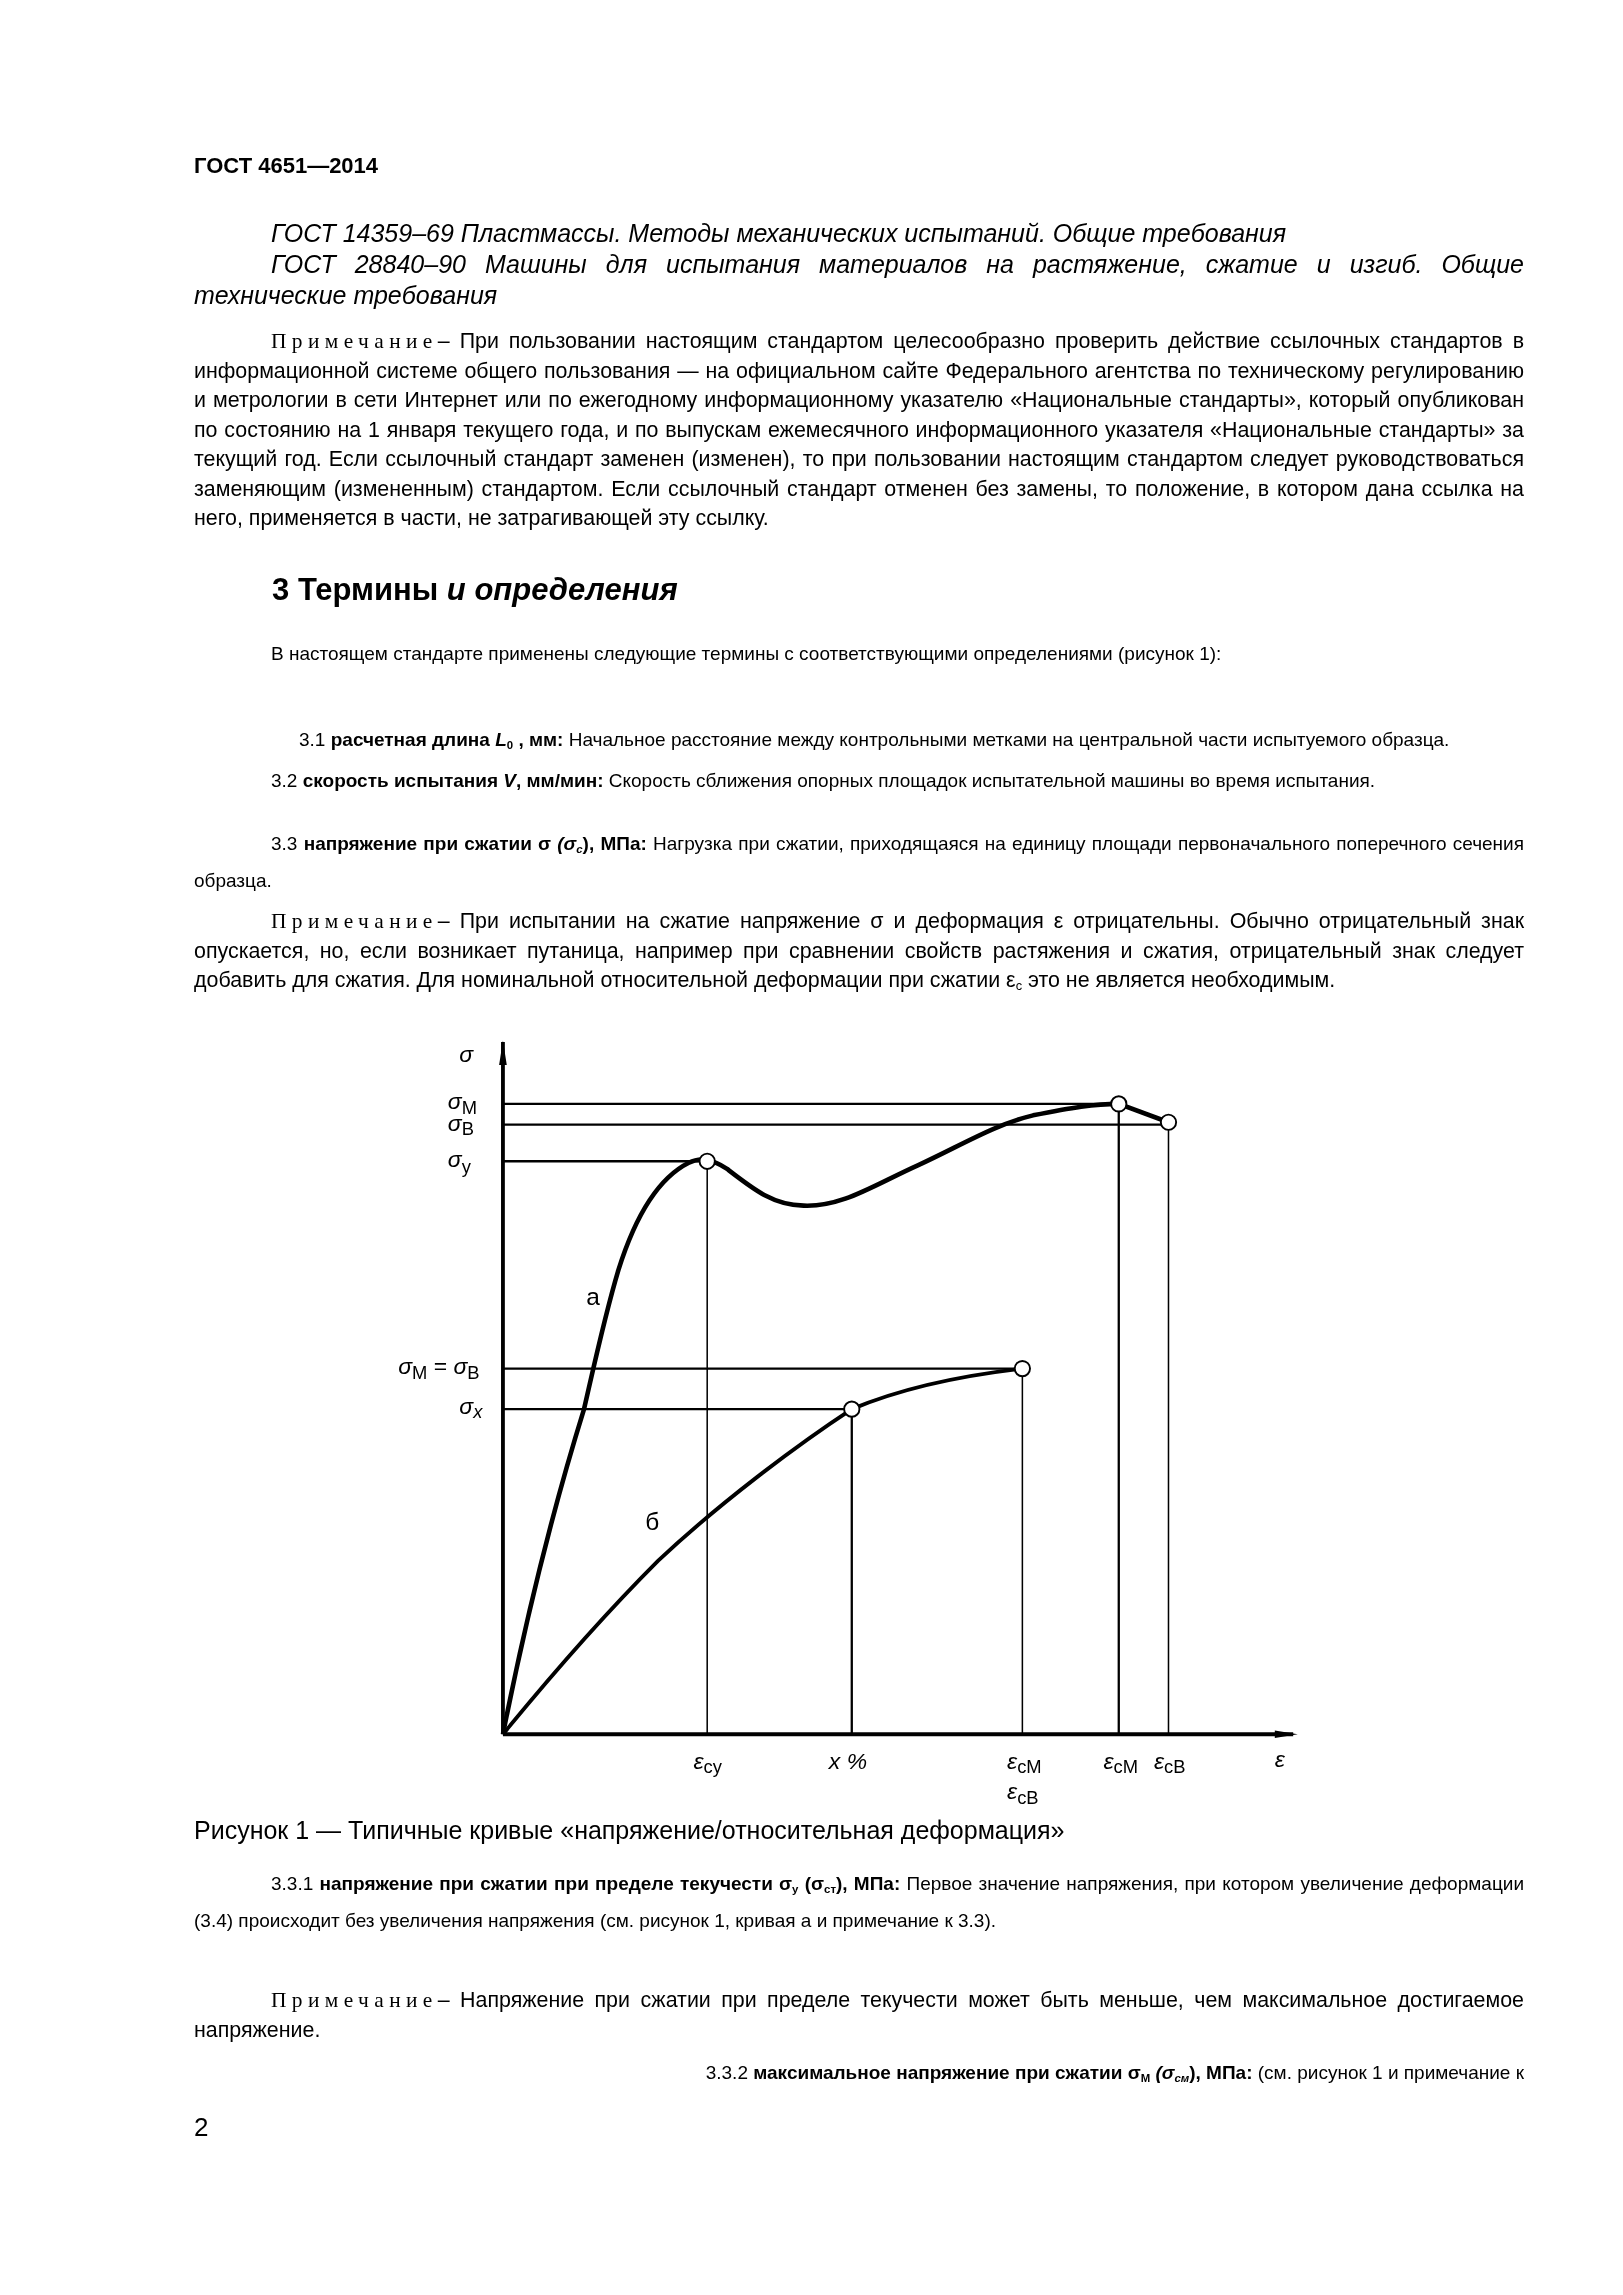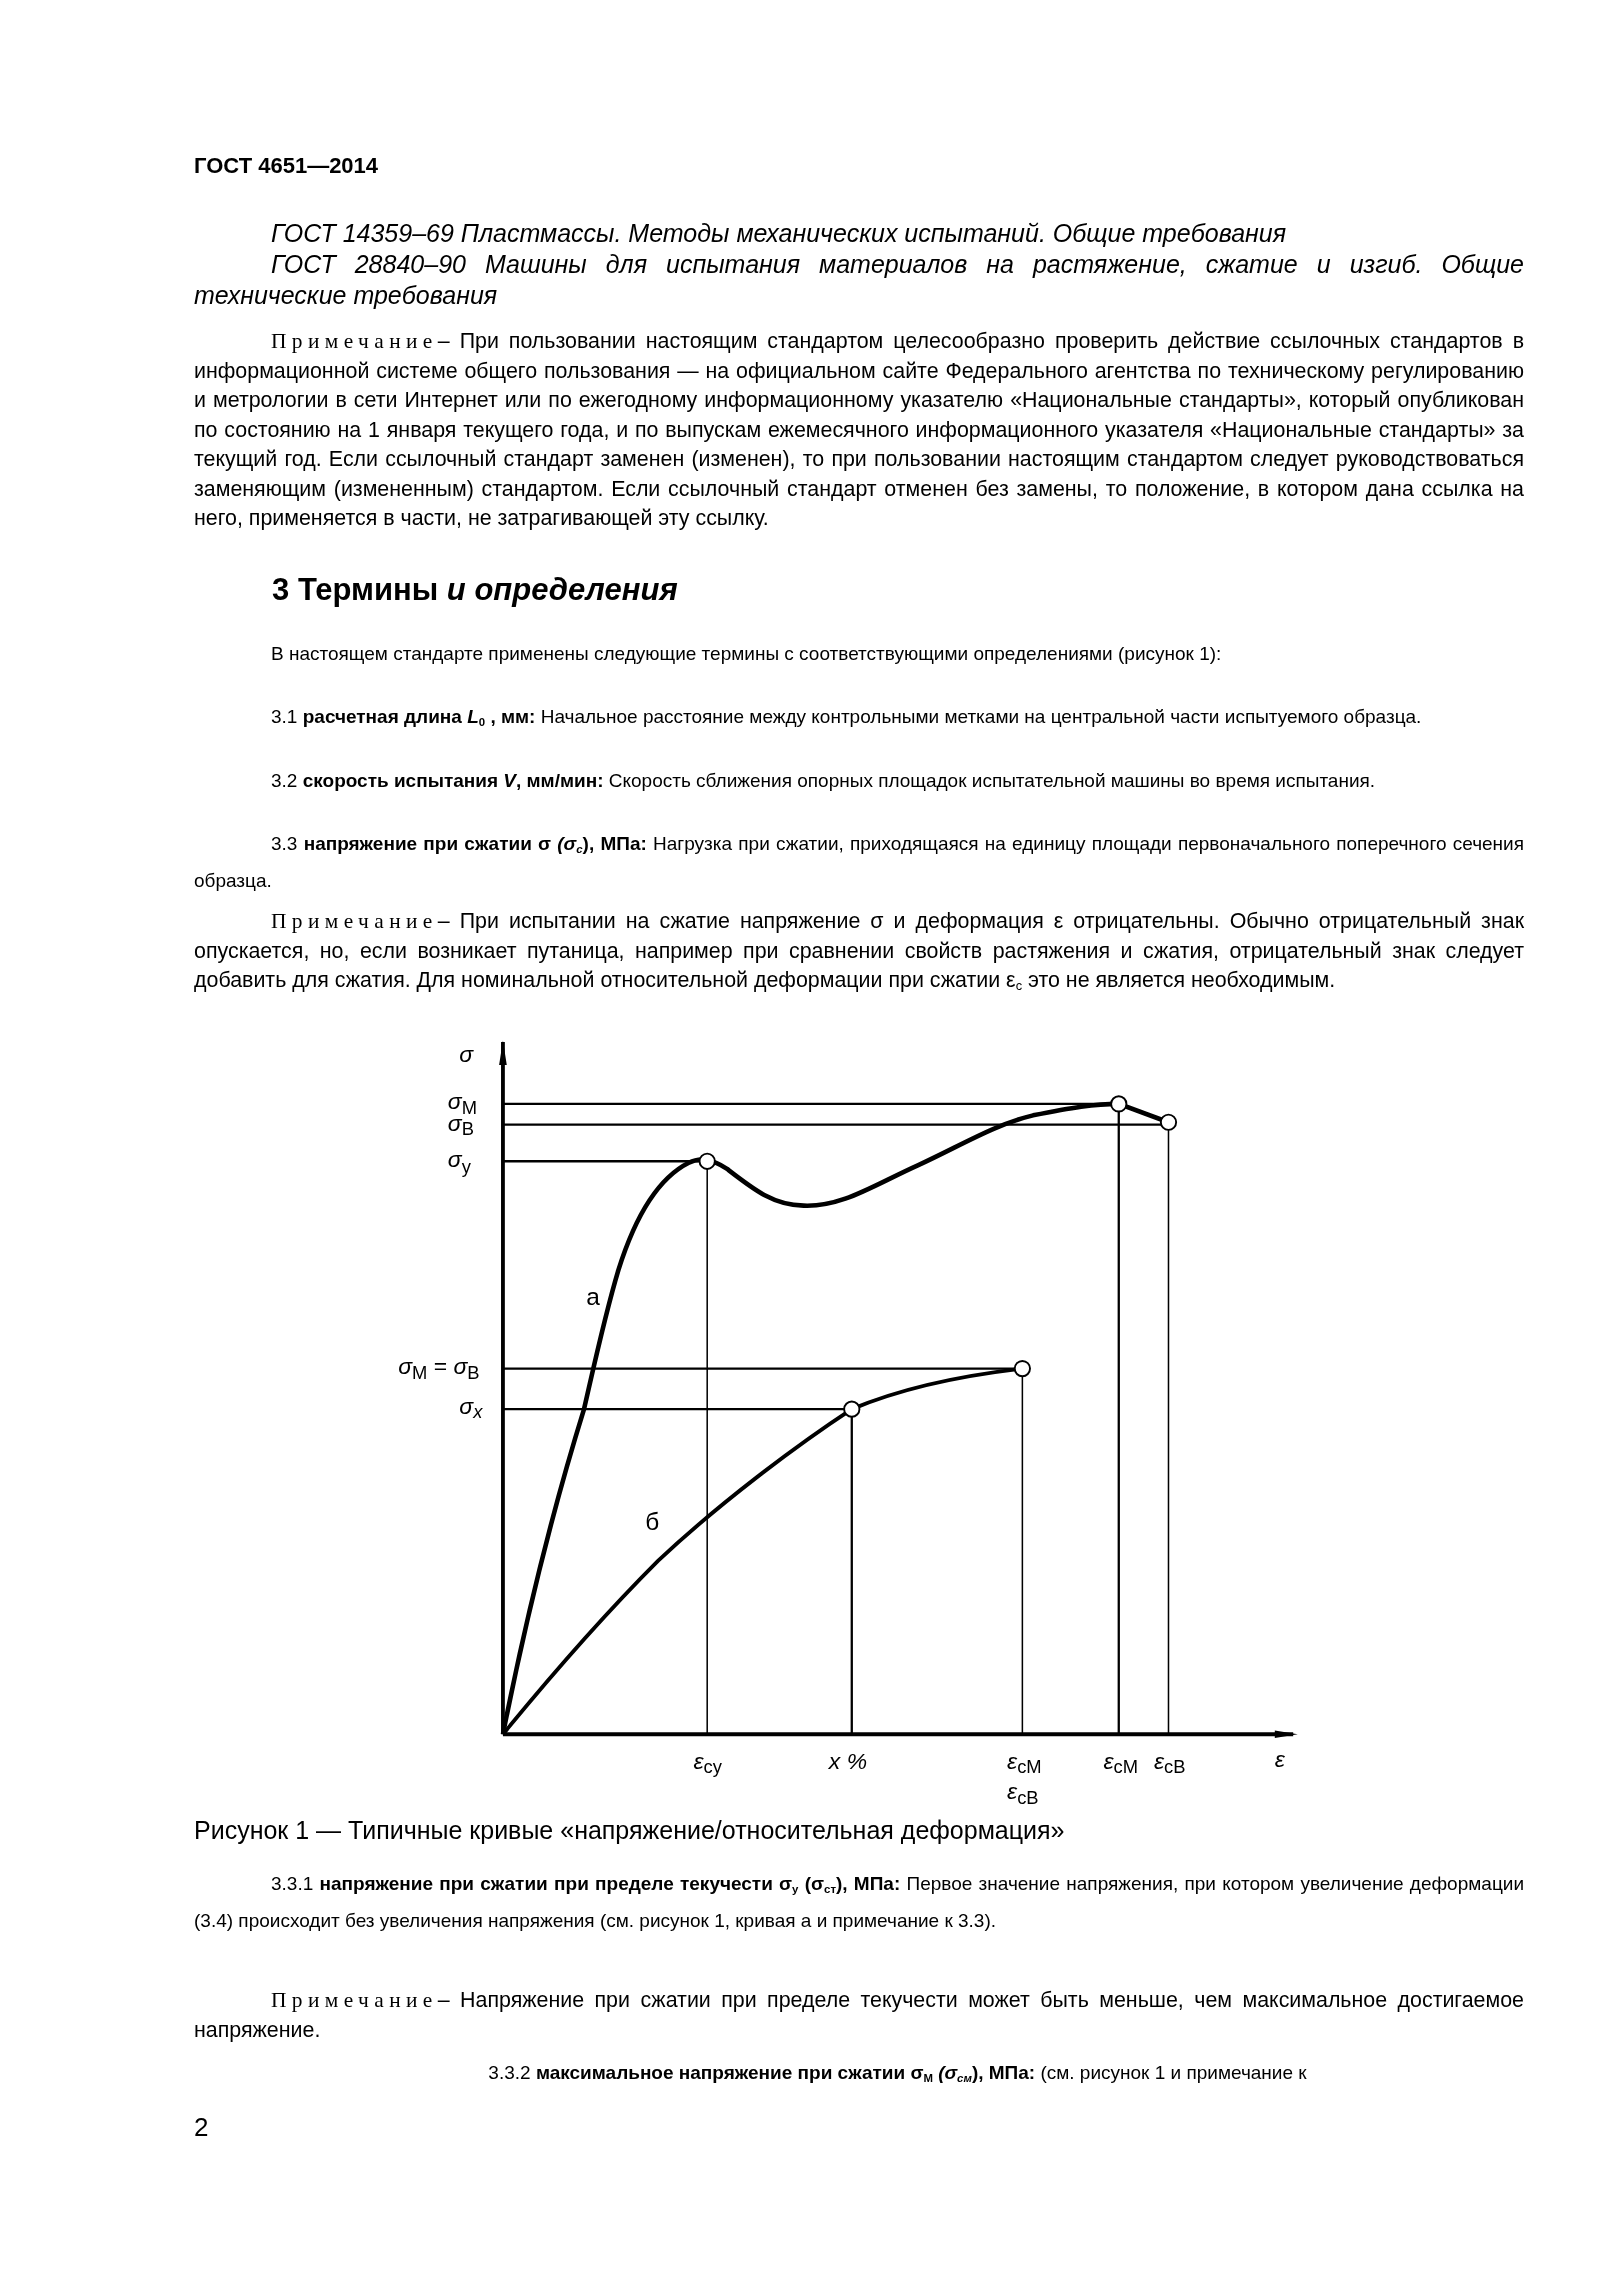--- a/index.html
+++ b/index.html
@@ -27,21 +27,21 @@
 
 <div class="ref" style="top:218px;"><span class="ind"></span><span>ГОСТ 14359–69 Пластмассы.  Методы механических испытаний. Общие требования</span></div>
 <div class="ref" style="top:249px;"><span class="ind"></span><span>ГОСТ 28840–90 Машины для испытания материалов на растяжение, сжатие и изгиб. Общие технические требования</span></div>
 
 <div class="note" style="top:327px;"><span class="ind"></span><span class="lead">Примечание</span><span>– При пользовании настоящим стандартом целесообразно проверить действие ссылочных стандартов в информационной системе общего пользования — на официальном сайте Федерального агентства по техническому регулированию и метрологии в сети Интернет или по ежегодному информационному указателю «Национальные стандарты», который опубликован по состоянию на 1 января текущего года, и по выпускам ежемесячного информационного указателя «Национальные стандарты» за текущий год. Если ссылочный стандарт заменен (изменен), то при пользовании настоящим стандартом следует руководствоваться заменяющим (измененным) стандартом. Если ссылочный стандарт отменен без замены, то положение, в котором дана ссылка на него, применяется в части, не затрагивающей эту ссылку.</span></div>
 
 <div class="abs h2"><span>3</span> <span>Термины</span> <i>и определения</i></div>
 
 <div class="body" style="top:638px;"><span class="ind"></span><span>В настоящем стандарте применены следующие термины с соответствующими определениями (рисунок  1):</span></div>
 
-<div class="body" style="top:701px;"><span class="ind"></span><span>3.1</span> <b>расчетная длина</b> <b><i>L</i><sub>0</sub></b><b> , мм:</b><span> Начальное расстояние между контрольными метками на центральной части испытуемого образца.</span></div>
+<div class="body" style="top:724px;margin-left:28px;"><span class="ind"></span><span>3.1</span> <b>расчетная длина</b> <b><i>L</i><sub>0</sub></b><b> , мм:</b><span> Начальное расстояние между контрольными метками на центральной части испытуемого образца.</span></div>
 
 <div class="body" style="top:765px;"><span class="ind"></span><span>3.2</span> <b>скорость испытания</b> <b><i>V</i></b><b>, мм/мин:</b><span> Скорость сближения опорных площадок испытательной машины во время испытания.</span></div>
 
 <div class="body" style="top:828px;"><span class="ind"></span><span>3.3</span> <b>напряжение при сжатии σ</b> <b><i>(σ</i><sub><i>c</i></sub></b><b>), МПа:</b><span> Нагрузка при сжатии, приходящаяся на единицу площади первоначального поперечного  сечения образца.</span></div>
 
 <div class="note" style="top:907px;"><span class="ind"></span><span class="lead">Примечание</span><span>– При испытании на сжатие напряжение σ и деформация ε отрицательны. Обычно отрицательный знак опускается, но, если возникает путаница, например при сравнении свойств растяжения и сжатия, отрицательный знак следует добавить для сжатия. Для номинальной относительной деформации при сжатии ε</span><sub>c</sub><span> это не является необходимым.</span></div>
 
 <svg class="abs" style="left:0;top:0;" width="1624" height="1836" viewBox="0 0 2122 2400">
   <g stroke="#000" fill="none">
 
@@ -99,16 +99,16 @@
     <text x="1666" y="2310">ε</text>
   </g>
 </svg>
 
 <div class="abs caption">Рисунок 1 — Типичные кривые «напряжение/относительная деформация»</div>
 
 <div class="body" style="top:1868px;"><span class="ind"></span><span>3.3.1</span> <b>напряжение при сжатии при пределе текучести σ</b><b><sub>y</sub></b><b> (σ</b><b><sub>ст</sub></b><b>), МПа:</b><span> Первое значение напряжения, при котором увеличение деформации (3.4) происходит без увеличения напряжения (см. рисунок 1, кривая а и примечание к 3.3).</span></div>
 
 <div class="note" style="top:1986px;"><span class="ind"></span><span class="lead">Примечание</span><span>– Напряжение при сжатии при пределе текучести может быть меньше, чем максимальное достигаемое напряжение.</span></div>
 
-<div class="body" style="top:2057px; white-space:nowrap; text-align:center;"><span class="ind"></span><span>3.3.2</span> <b>максимальное напряжение при сжатии σ</b><b><sub>М</sub></b><b><i> (σ</i></b><b><i><sub>см</sub></i></b><b>), МПа:</b><span> (см. рисунок 1 и примечание к</span></div>
+<div class="body" style="top:2057px; white-space:nowrap; text-align:right;"><span class="ind"></span><span>3.3.2</span> <b>максимальное напряжение при сжатии σ</b><b><sub>М</sub></b><b><i> (σ</i></b><b><i><sub>см</sub></i></b><b>), МПа:</b><span> (см. рисунок 1 и примечание к</span></div>
 
 <div class="abs pagenum">2</div>
 
 
 </body></html>

